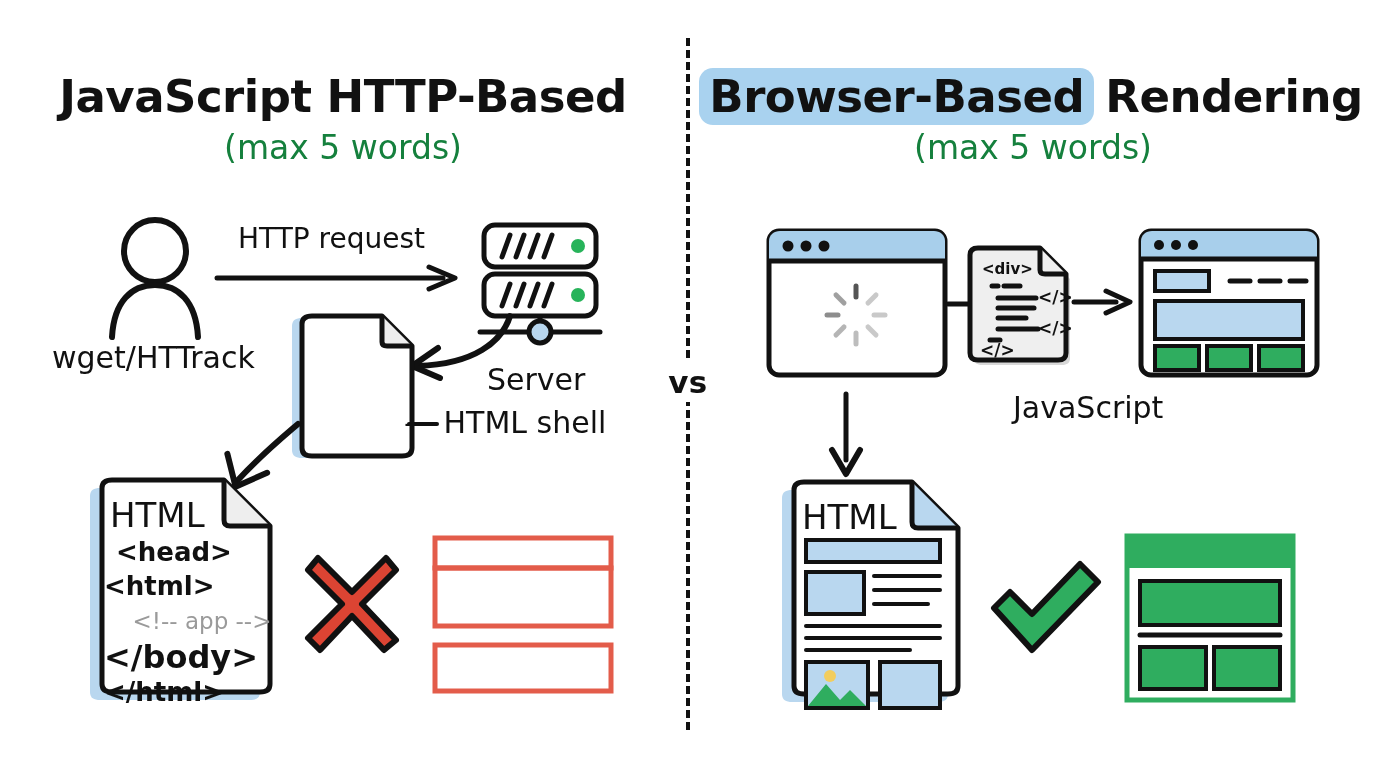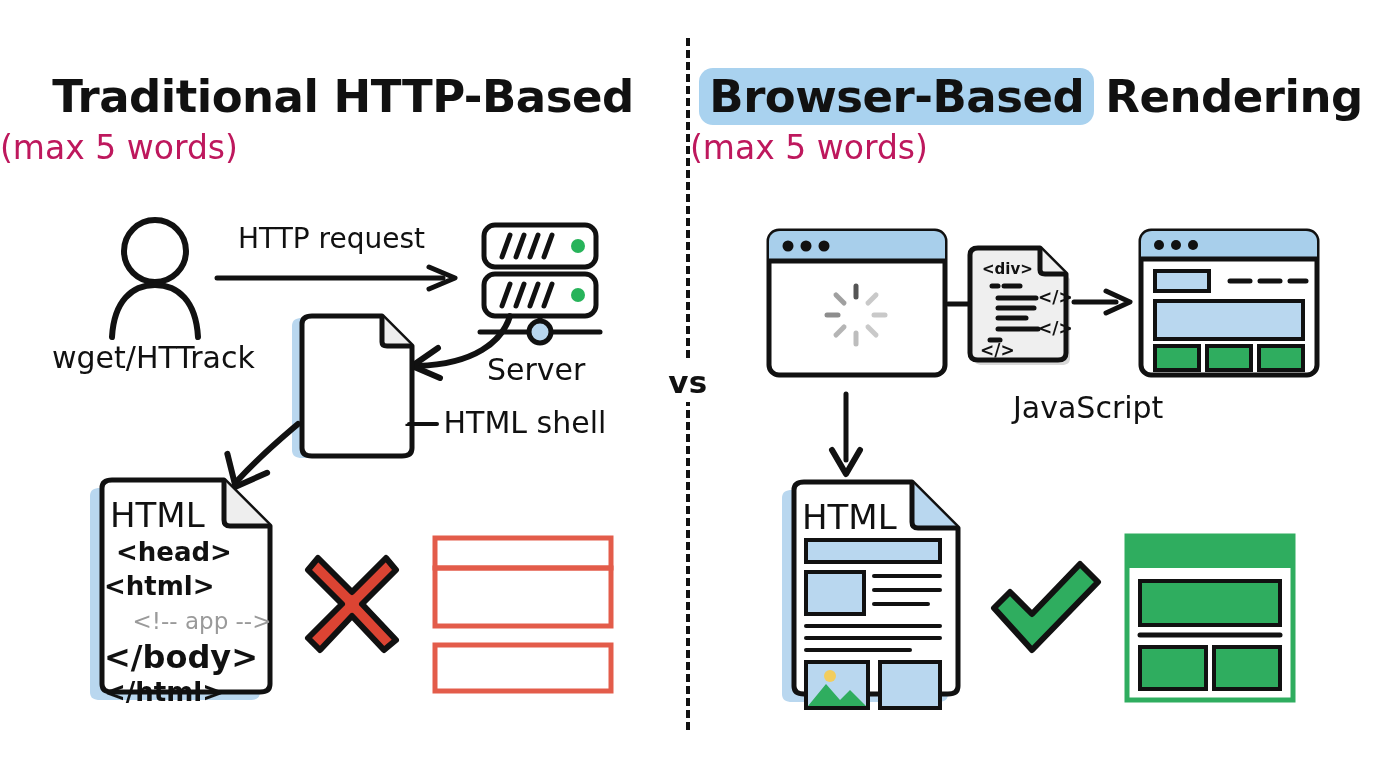--- a/index.html
+++ b/index.html
@@ -24,22 +24,22 @@
     letter-spacing:.5px;
   }
 
   
   .title{
     position:absolute;text-align:center;
     font-size:45px;font-weight:700;color:#111;letter-spacing:-.5px;
     white-space:nowrap;
   }
   .subtitle{
-    position:absolute;text-align:left;
-    font-size:33px;font-weight:400;color:#be185d;white-space:nowrap;
+    position:absolute;text-align:center;
+    font-size:33px;font-weight:400;color:#15803d;white-space:nowrap;
   }
   .hl{
     background:#a9d2ef;border-radius:14px;padding:2px 10px;margin:18px -4px;
   }
 
   
   .abs{position:absolute;}
   svg{overflow:visible;display:block;}
 
   
@@ -49,21 +49,21 @@
   .lbl-big{font-size:30px;}
 </style>
 </head>
 <body>
 
 <div class="stage">
 
   <div class="divider"></div>
   <div class="vs">vs</div>
 
-  <div class="title" style="left:0;top:70px;width:686px;">Traditional HTTP-Based</div>
+  <div class="title" style="left:0;top:70px;width:686px;">JavaScript HTTP-Based</div>
   <div class="subtitle" style="left:0;top:128px;width:686px;">(max 5 words)</div>
 
   <div class="abs" style="left:100px;top:215px;">
     <svg width="120" height="125" viewBox="0 0 120 125">
       <circle cx="55" cy="36" r="31" fill="#fff" stroke="#111" stroke-width="6"></circle>
       <path d="M12 122 C14 86 32 70 55 70 C78 70 96 86 98 122" fill="none" stroke="#111" stroke-width="6" stroke-linecap="round"></path>
     </svg>
   </div>
   <div class="lbl lbl-big" style="left:52px;top:340px;">wget/HTTrack</div>
 
@@ -91,21 +91,21 @@
           <path d="M38 84 L46 62"></path>
         <path d="M52 84 L60 62"></path>
           <path d="M66 84 L74 62"></path>
       </g>
       <circle cx="100" cy="73" r="7" fill="#27b35a"></circle>
       <path d="M62 94 V104" stroke="#111" stroke-width="5"></path>
       <path d="M2 110 H122" stroke="#111" stroke-width="5" stroke-linecap="round"></path>
       <circle cx="62" cy="110" r="11" fill="#b9d7ef" stroke="#111" stroke-width="5"></circle>
     </svg>
   </div>
-  <div class="lbl lbl-big" style="left:487px;top:352px;">Server</div>
+  <div class="lbl lbl-big" style="left:487px;top:362px;">Server</div>
 
   <div class="abs" style="left:398px;top:312px;">
     <svg width="120" height="70" viewBox="0 0 120 70">
       <path d="M112 4 C104 30 76 52 20 54" fill="none" stroke="#111" stroke-width="6" stroke-linecap="round"></path>
       <path d="M40 36 L14 54 L42 66" fill="none" stroke="#111" stroke-width="6" stroke-linecap="round" stroke-linejoin="round"></path>
     </svg>
   </div>
 
   <div class="abs" style="left:286px;top:310px;">
     <svg width="132" height="150" viewBox="0 0 132 150">

